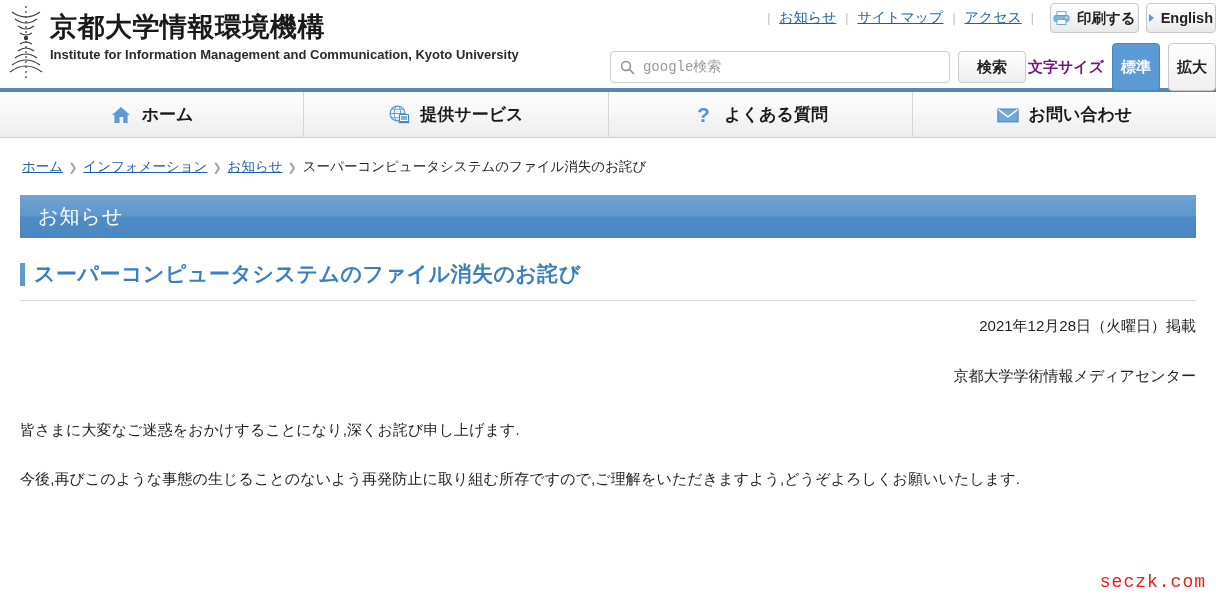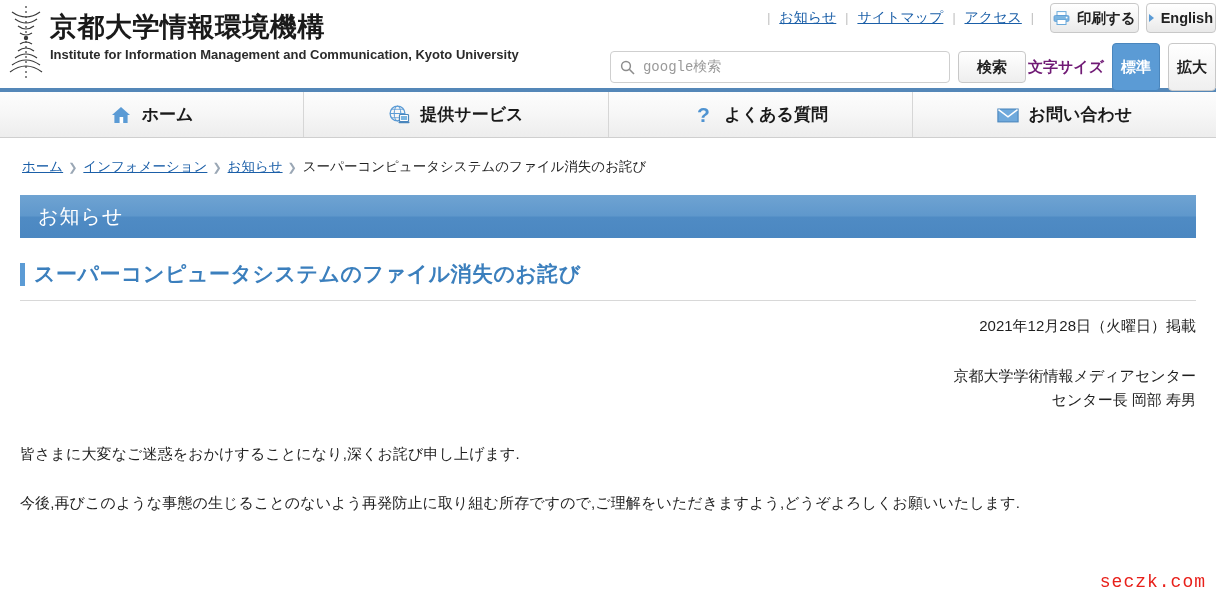--- a/index.html
+++ b/index.html
@@ -424,21 +424,20 @@
 
   <h1 class="article-title">
     <span class="title-bar"></span>
     <span>スーパーコンピュータシステムのファイル消失のお詫び</span>
   </h1>
 
   <div class="meta">2021年12月28日（火曜日）掲載</div>
 
   <div class="signature">
     <div>京都大学学術情報メディアセンター</div>
-    <div>センター長 岡部 寿男</div>
   </div>
 
   <div class="body-copy">
     <p>皆さまに大変なご迷惑をおかけすることになり,深くお詫び申し上げます.</p>
     <p>今後,再びこのような事態の生じることのないよう再発防止に取り組む所存ですので,ご理解をいただきますよう,どうぞよろしくお願いいたします.</p>
   </div>
 </main>
 
 <div class="watermark">seczk.com</div>
 

